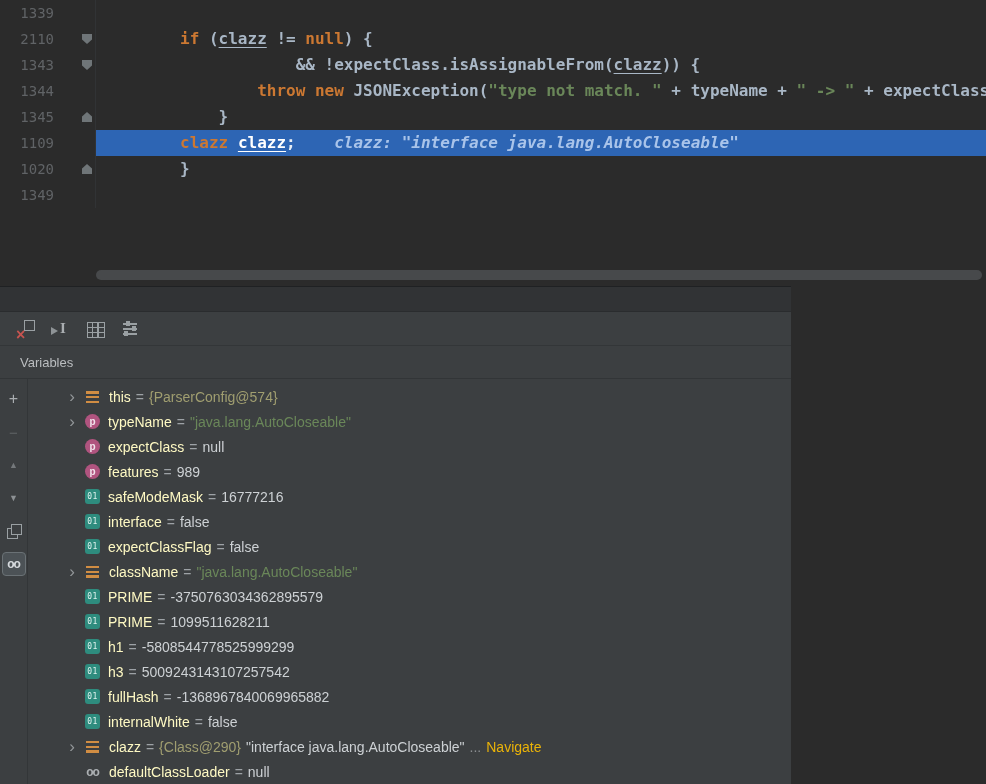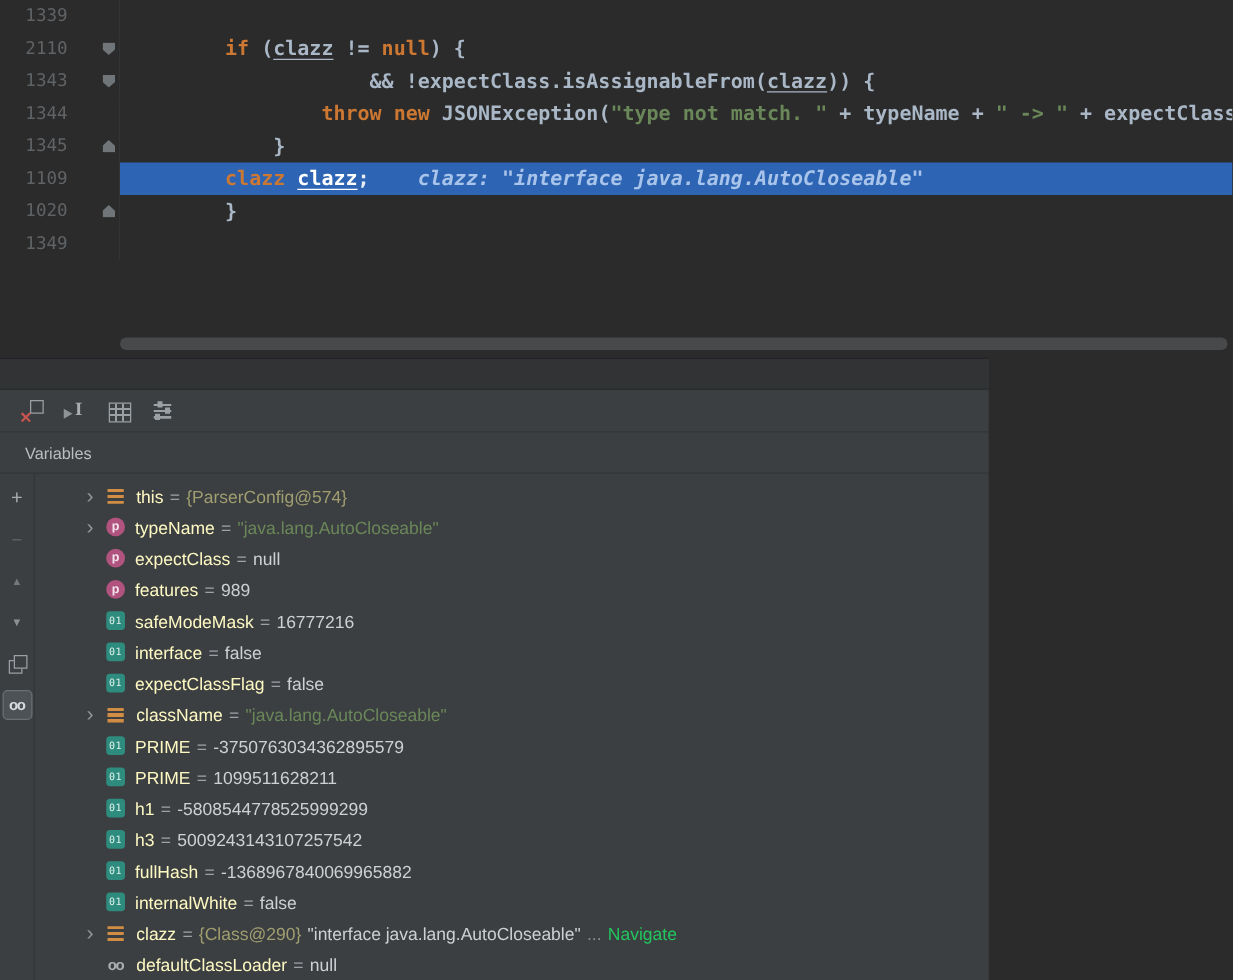--- a/index.html
+++ b/index.html
@@ -94,21 +94,21 @@
       border-radius:3px; color:#DFF2EE; font-size:8px; font-weight:400;
       font-family:"DejaVu Sans Mono", monospace; letter-spacing:.5px; }
   .ic-watch { color:#ACB0B3; font-weight:700; font-size:12px; letter-spacing:-1px; }
   .vname { color:#fef9c3; }
   .veq { color:#9DA2A6; margin:0 5px; }
   .vv + .vv { margin-left:5px; }
   .v-ref { color:#A09E70; }
   .v-string { color:#6A8759; }
   .v-plain, .v-plainval { color:#CDD1D4; }
   .v-dim { color:#8A8E91; }
-  .v-link { color:#22c55e; cursor:pointer; }
+  .v-link { color:#eab308; cursor:pointer; }
 </style>
 </head>
 <body>
 
 <div class="editor">
   <div>
       <div class="line">
         <div class="gutter">
           <span class="lnum">1339</span>
         </div>

